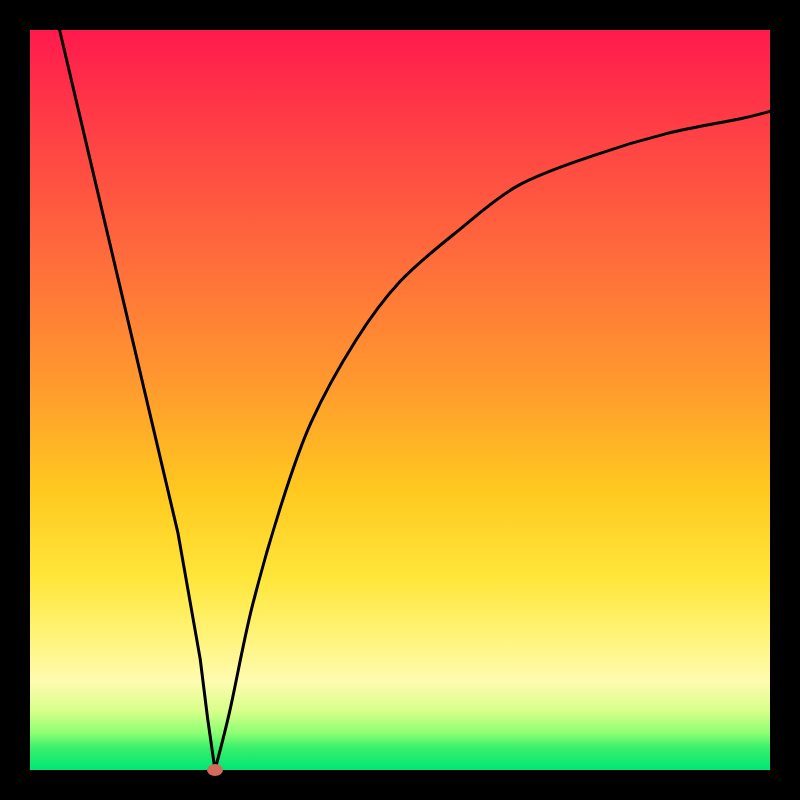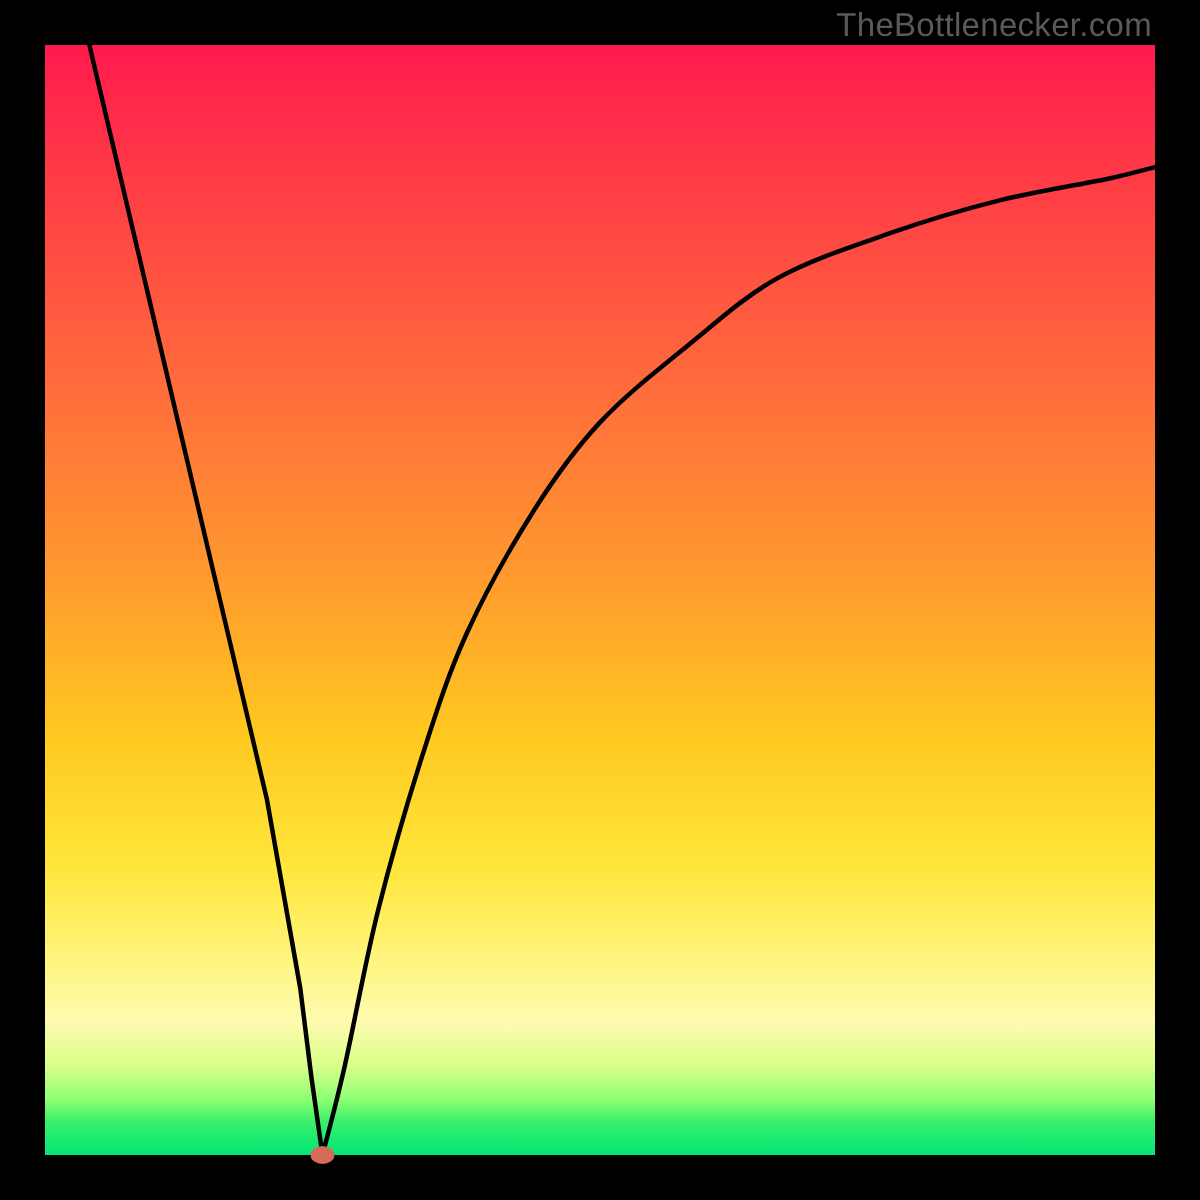--- a/index.html
+++ b/index.html
@@ -54,21 +54,20 @@
     width: 100%;
     height: 100%;
     overflow: visible;
   }
 </style>
 </head>
 <body>
 
 <div class="frame">
 
-  <div class="attribution">TheBottlenecker.com</div>
 
   <div class="plot-area">
     <svg class="curve" viewBox="0 0 740 740" preserveAspectRatio="none">
       <path id="curve-path" fill="none" stroke="#000000" d="M 29.6 0 L 59.2 125.80000000000007 L 88.8 251.59999999999997 L 118.4 377.40000000000003 L 148 503.2 L 170.20000000000002 629 L 177.6 688.2 L 185 740 L 185 740 L 185 740 C 187.46666666666667 730.1333333333333 193.63333333333335 707.9333333333333 199.8 680.8 C 205.96666666666667 653.6666666666666 213.36666666666667 611.7333333333333 222 577.2 C 230.63333333333333 542.6666666666667 241.73333333333335 504.43333333333334 251.60000000000002 473.6 C 261.4666666666667 442.7666666666667 268.8666666666667 419.33333333333337 281.2 392.20000000000005 C 293.5333333333333 365.0666666666667 310.8 334.23333333333335 325.6 310.8 C 340.40000000000003 287.3666666666667 352.73333333333335 270.09999999999997 370 251.59999999999997 C 387.26666666666665 233.09999999999997 409.46666666666664 215.8333333333334 429.2 199.80000000000007 C 448.93333333333334 183.76666666666674 466.20000000000005 167.73333333333332 488.40000000000003 155.39999999999998 C 510.6 143.06666666666663 537.7333333333333 134.4333333333334 562.4 125.80000000000007 C 587.0666666666666 117.16666666666674 611.7333333333333 109.76666666666671 636.4 103.60000000000002 C 661.0666666666666 97.43333333333334 693.1333333333333 92.49999999999996 710.4 88.79999999999995 C 727.6666666666666 85.09999999999995 735.0666666666666 82.63333333333331 740 81.39999999999998" stroke-width="3" stroke-linejoin="round" stroke-linecap="round"></path>
       <ellipse id="opt-marker" fill="#d46a5a" cx="185" cy="740" rx="8" ry="6"></ellipse>
     </svg>
   </div>
 
 </div>
 

